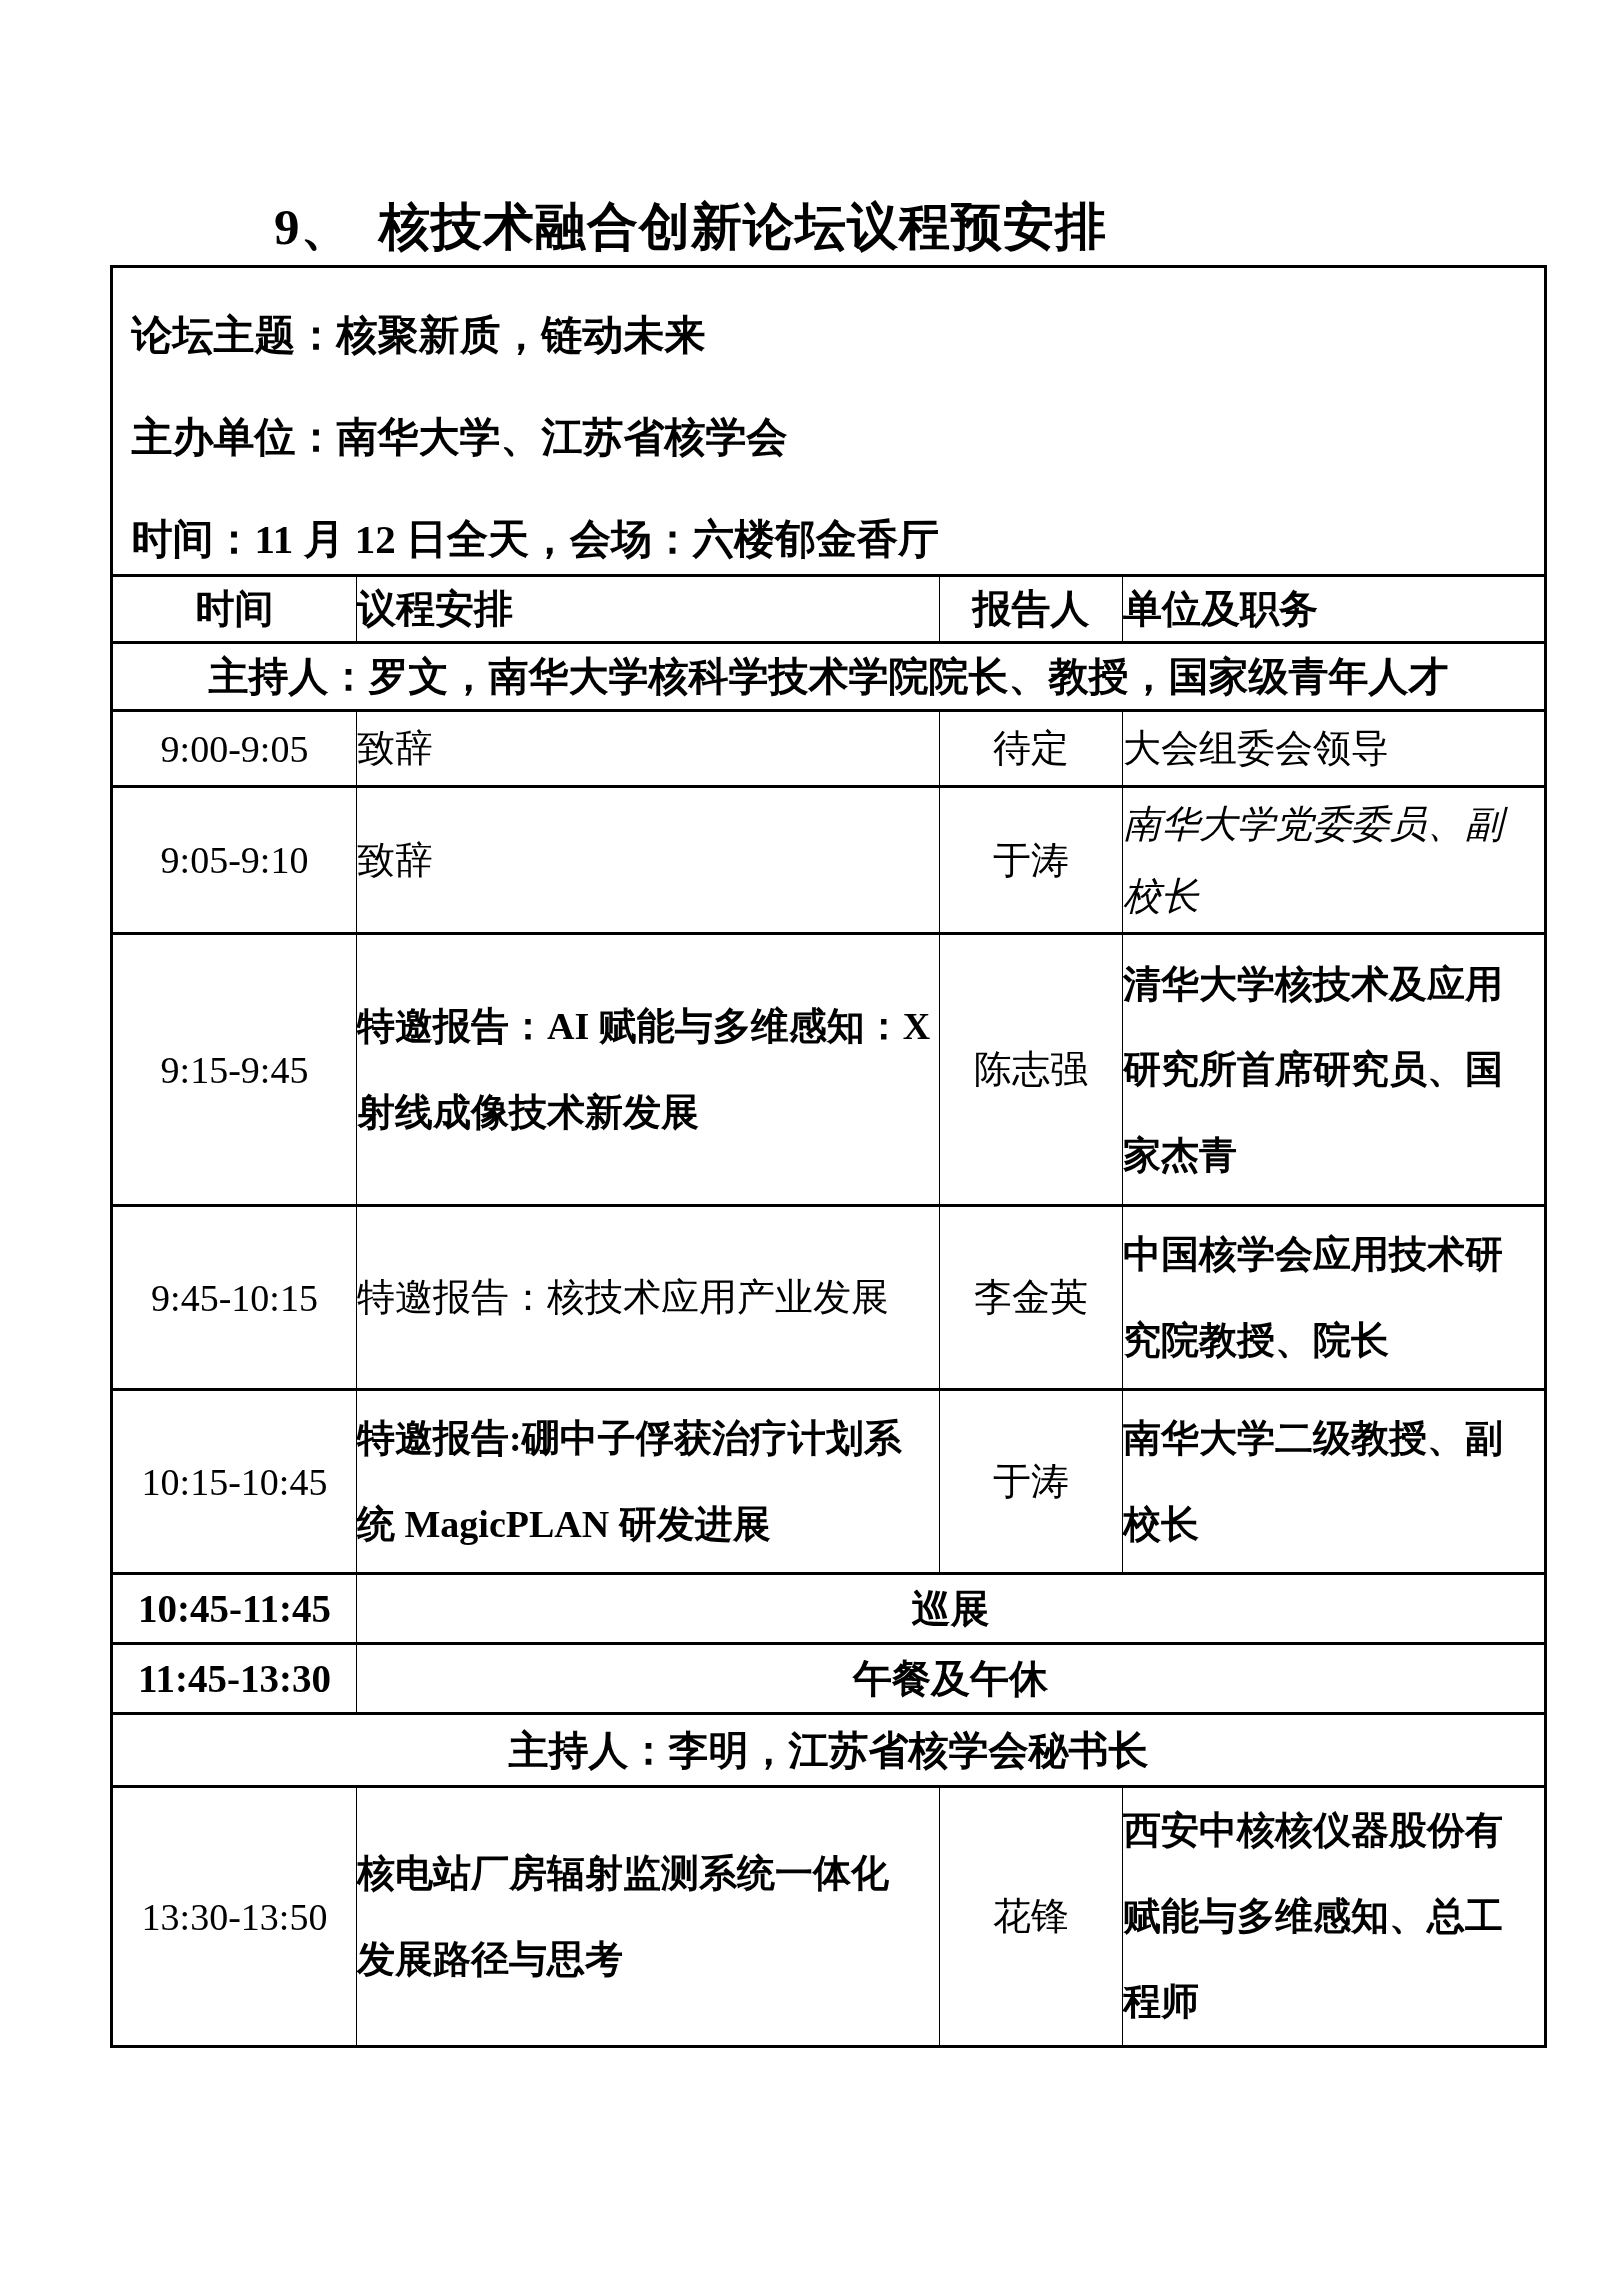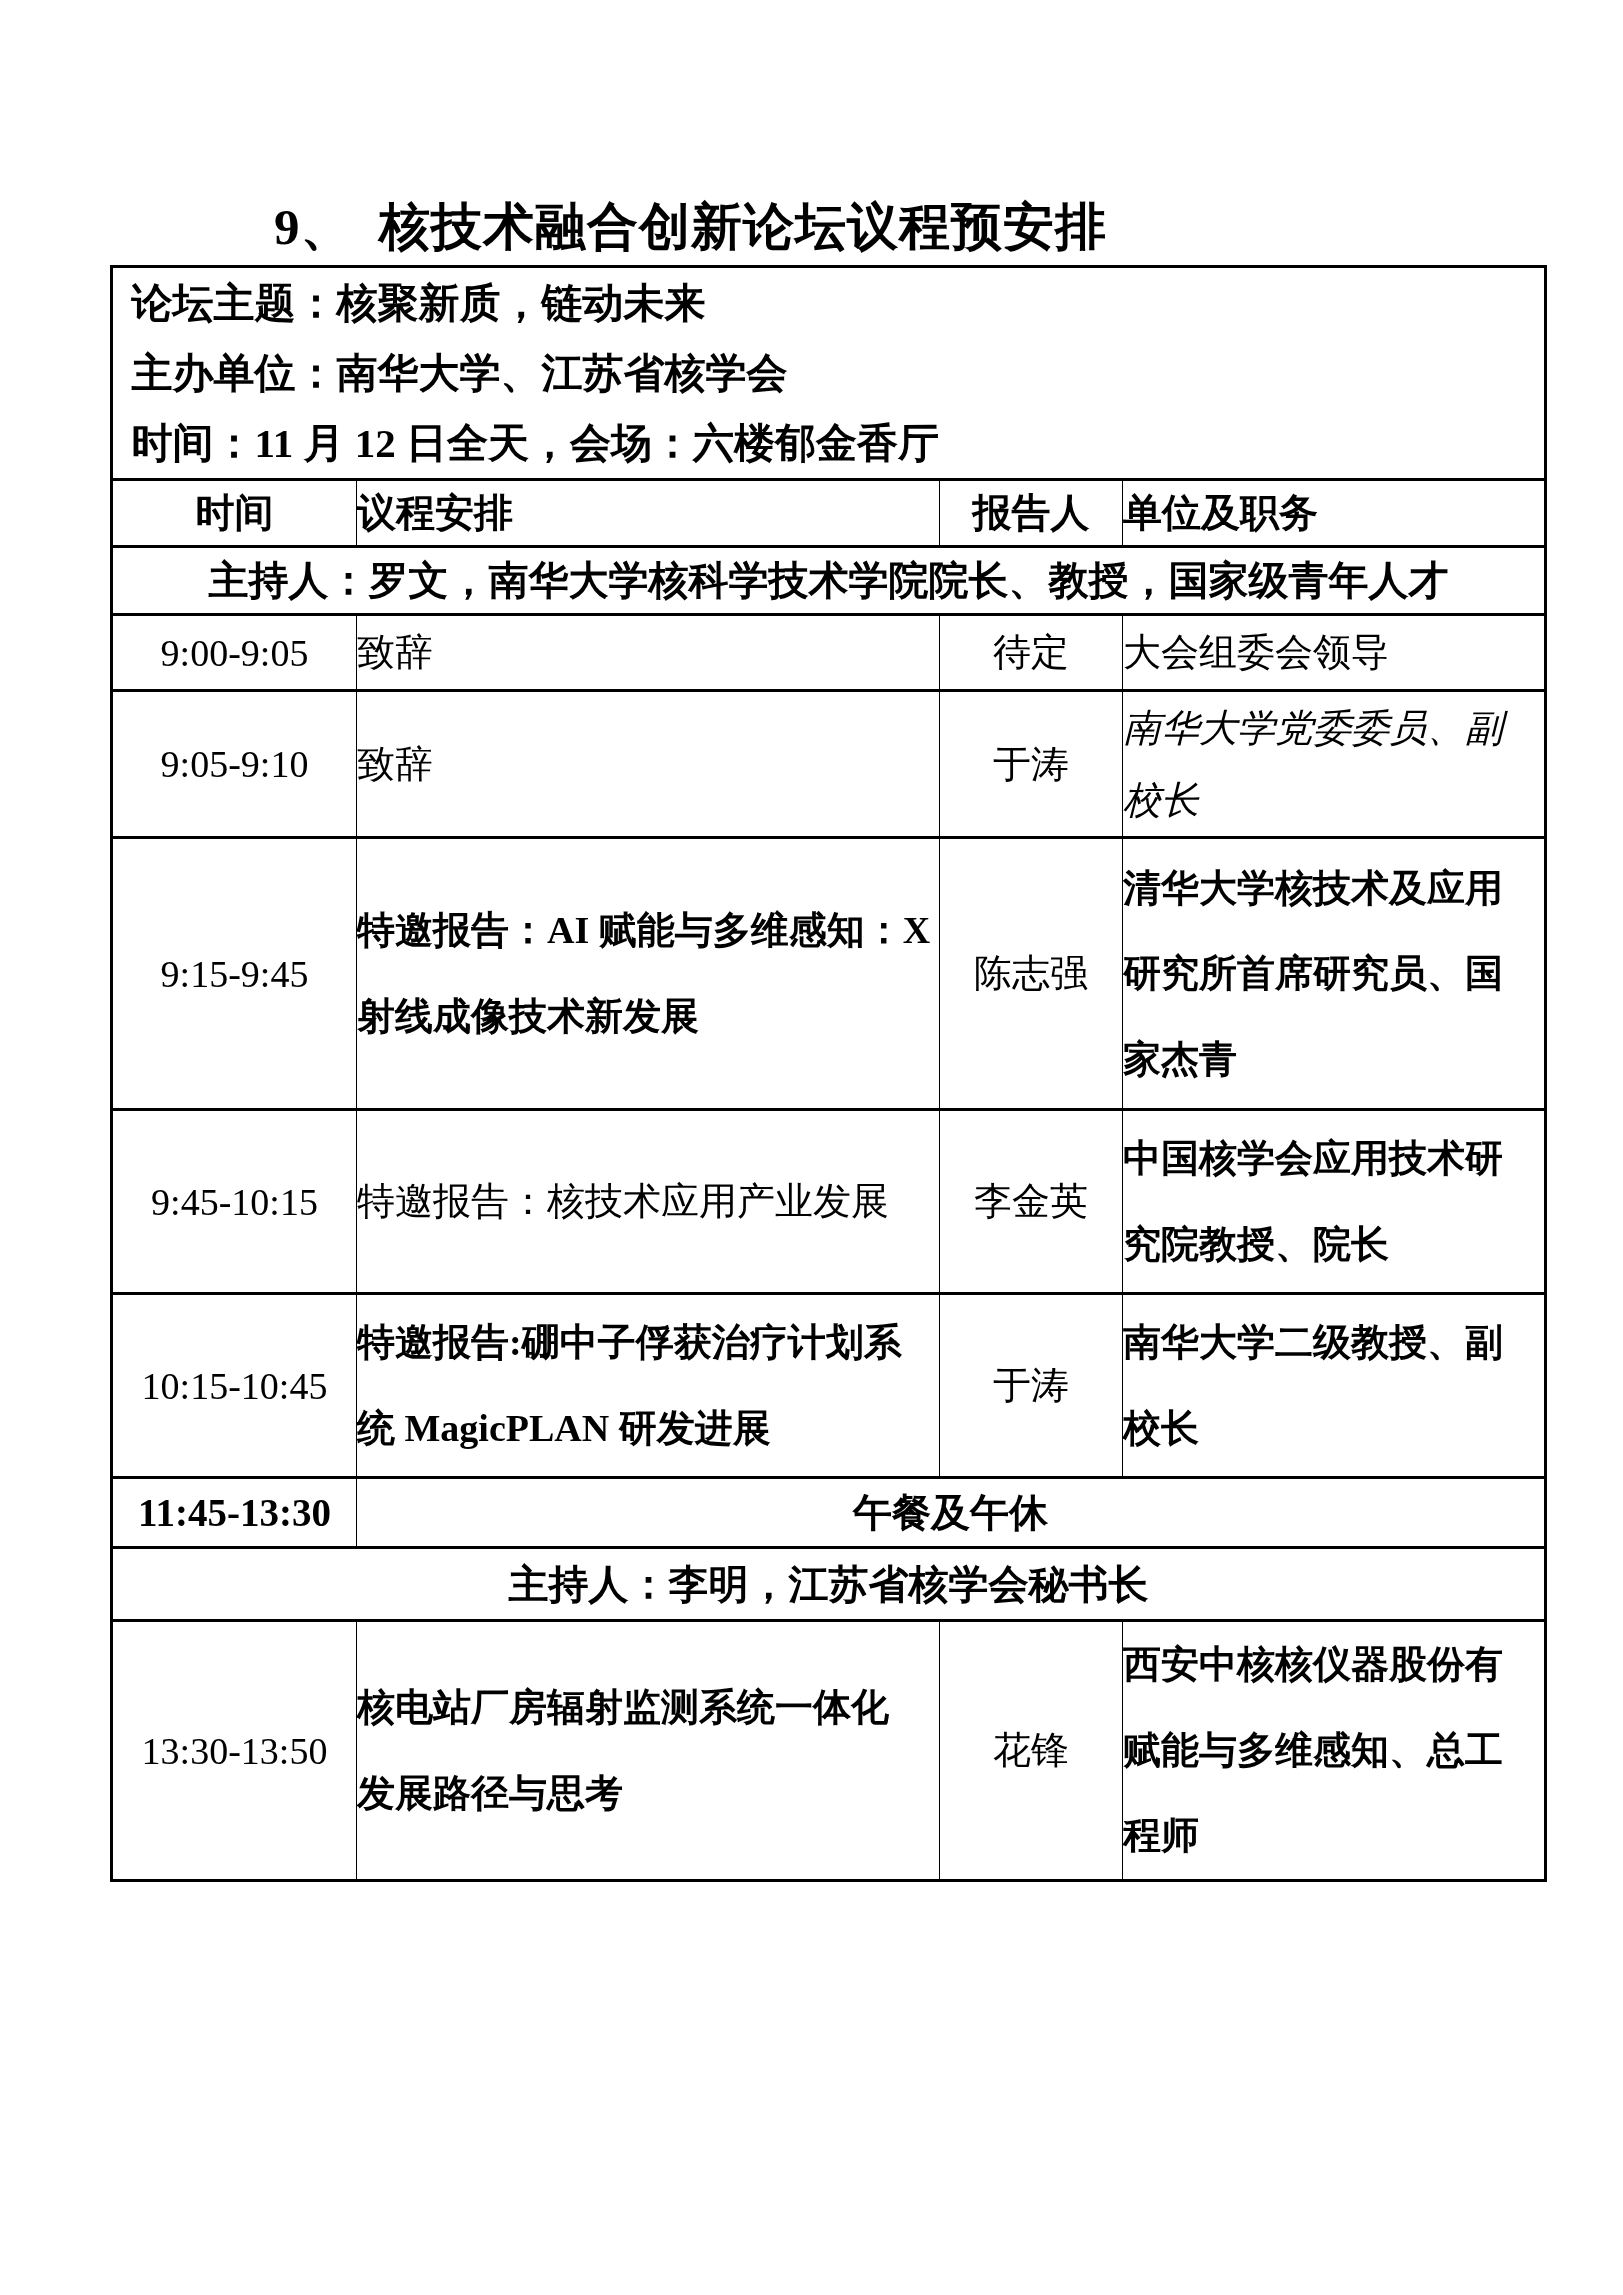--- a/index.html
+++ b/index.html
@@ -59,20 +59,21 @@
     font-style: italic;
   }
   tr.info-row td {
     font-weight: bold;
     font-size: 41px;
     padding-left: 18.4px;
     padding-right: 12.3px;
   }
   tr.info-row .info-line {
     line-height: 70px;
+    margin-top: 32px;
   }
   tr.header-row td {
     font-weight: bold;
     font-size: 39px;
   }
   tr.host-row td {
     text-align: center;
     font-weight: bold;
     font-size: 40px;
   }
@@ -152,20 +153,24 @@
 
   <tr style="height:184px">
     <td class="c-center">10:15-10:45</td>
     <td class="c-left ml">特邀报告:硼中子俘获治疗计划系
 统 MagicPLAN 研发进展</td>
     <td class="c-center">于涛</td>
     <td class="c-left ml">南华大学二级教授、副
 校长</td>
   </tr>
 
+  <tr class="session-row" style="height:70px">
+    <td class="c-center">10:45-11:45</td>
+    <td class="c-center" colspan="3">巡展</td>
+  </tr>
 
   <tr class="session-row" style="height:70px">
     <td class="c-center">11:45-13:30</td>
     <td class="c-center" colspan="3">午餐及午休</td>
   </tr>
 
   <tr class="host-row" style="height:73px">
     <td colspan="4">主持人：李明，江苏省核学会秘书长</td>
   </tr>
 

